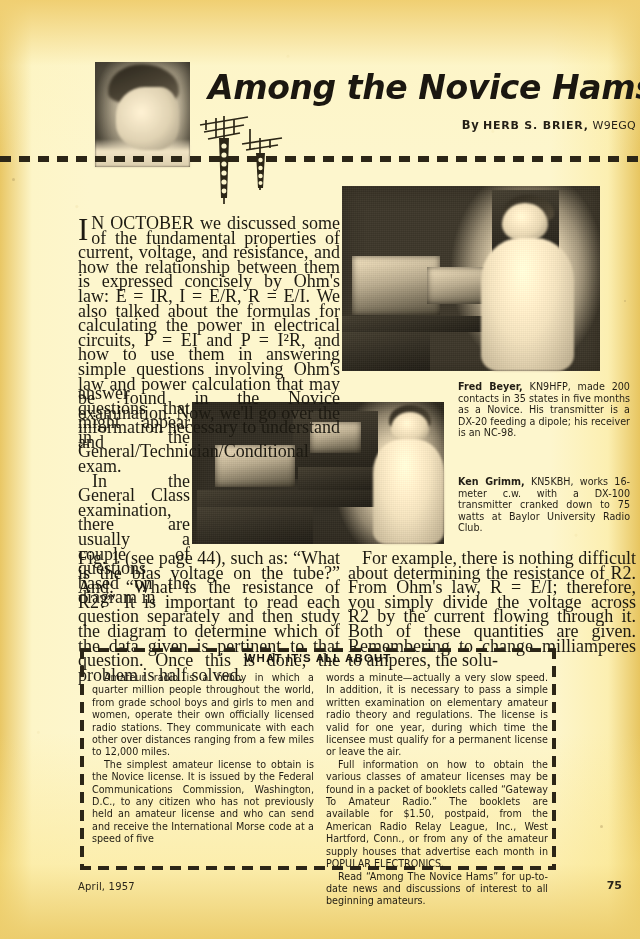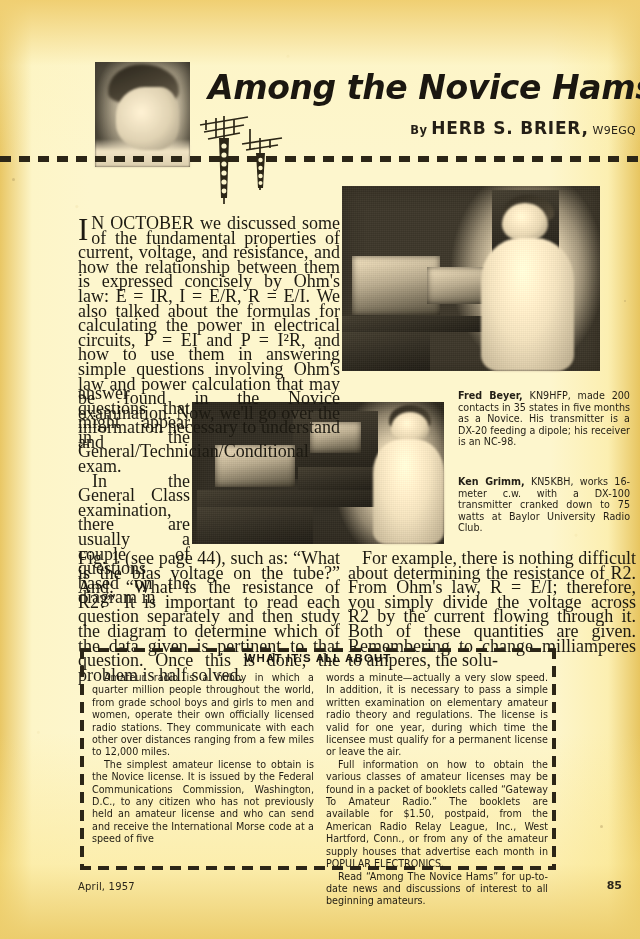--- a/index.html
+++ b/index.html
@@ -106,21 +106,21 @@
     position: absolute;
     left: 208px; top: 118px;
     width: 428px;
     text-align: right;
     font-family: "DejaVu Sans", sans-serif;
     font-size: 11.5px;
     color: #241f16;
     white-space: nowrap;
   }
   #byline .by { font-weight: bold; letter-spacing: .6px; }
-  #byline .nm { font-weight: bold; font-size: 17px; letter-spacing: .8px; margin-top: 40px; }
+  #byline .nm { font-weight: bold; font-size: 11px; letter-spacing: .8px; margin-top: 40px; }
   #byline .call { letter-spacing: .3px; font-size: 11px; }
 
   
   #masthead-rule {
     position: absolute;
     left: 0px; top: 156px;
     width: 640px; height: 6px;
     background: repeating-linear-gradient(90deg, #2c2617 0 11px, transparent 11px 19px);
   }
 
@@ -231,21 +231,21 @@
     position: absolute;
     font-family: "DejaVu Sans", sans-serif;
     font-size: 9.6px;
     line-height: 11.6px;
     color: #221e15;
     text-align: justify;
     width: 172px;
     left: 458px;
   }
   .caption b { font-weight: bold; }
-  #caption-beyer { top: 390px; }
+  #caption-beyer { top: 381px; }
   #caption-grimm { top: 476px; }
 
   
   #infobox {
     position: absolute;
     left: 80px; top: 648px;
     width: 476px; height: 222px;
   }
   .dash-h {
     position: absolute;
@@ -434,20 +434,20 @@
     </div>
 
     <div class="boxcol" id="boxcol-right">
       <p style="text-indent:0">words a minute—actually a very slow speed. In addition, it is necessary to pass a simple written examination on elementary amateur radio theory and regulations. The license is valid for one year, during which time the licensee must qualify for a permanent license or leave the air.</p>
       <p>Full information on how to obtain the various classes of amateur licenses may be found in a packet of booklets called “Gateway To Amateur Radio.” The booklets are available for $1.50, postpaid, from the American Radio Relay League, Inc., West Hartford, Conn., or from any of the amateur supply houses that advertise each month in POPULAR ELECTRONICS.</p>
       <p>Read “Among The Novice Hams” for up-to-date news and discussions of interest to all beginning amateurs.</p>
     </div>
   </div>
 
   <div id="footer-date">April, 1957</div>
-  <div id="footer-page">85</div>
+  <div id="footer-page">75</div>
 
   <div class="speck" style="left:12px;  top:178px; width:3px; height:3px;"></div>
   <div class="speck" style="left:624px; top:300px; width:2px; height:2px;"></div>
   <div class="speck" style="left:349px; top:655px; width:2px; height:2px;"></div>
   <div class="speck" style="left:600px; top:825px; width:3px; height:3px;"></div>
 
 </div>
 
 </body></html>

